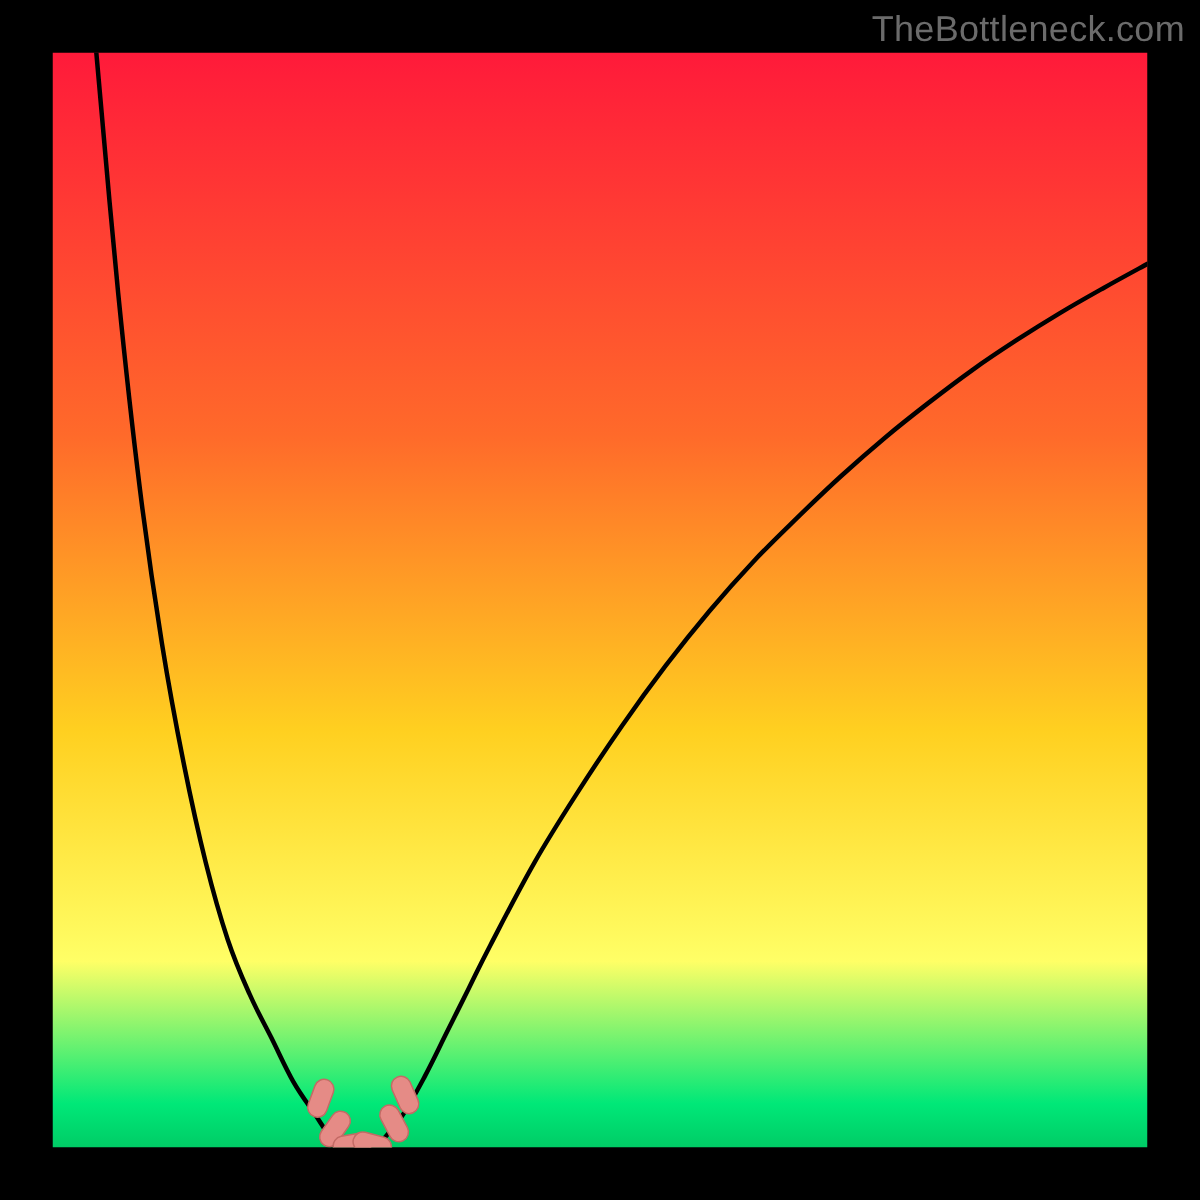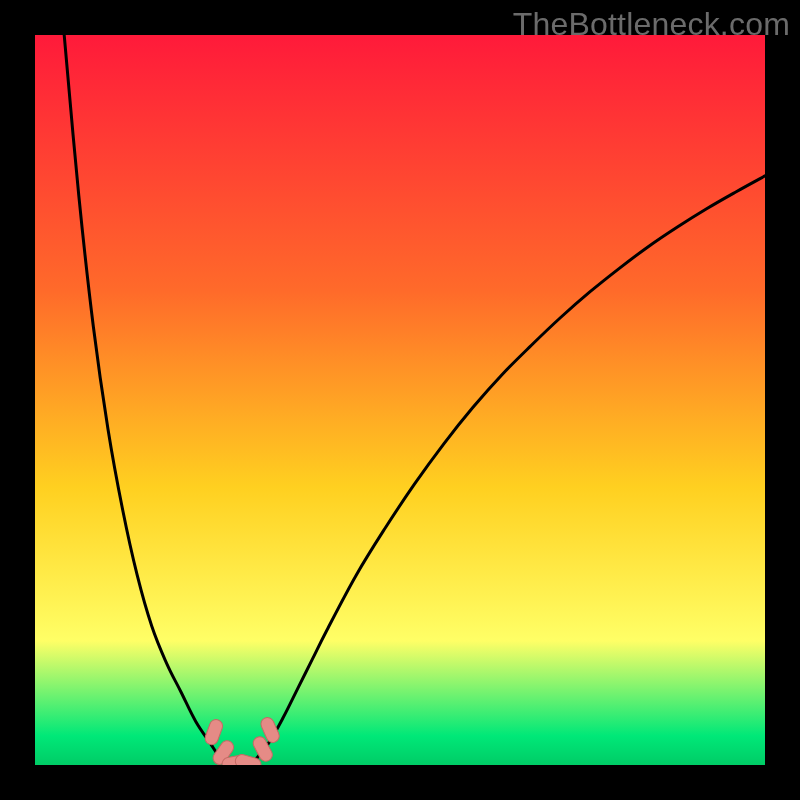--- a/index.html
+++ b/index.html
@@ -24,21 +24,21 @@
     left: 0;
     top: 0;
     width: 730px;
     height: 730px;
   }
   .watermark {
     position: absolute;
     top: 6px;
     right: 10px;
     color: #6b6b6b;
-    font-size: 32px;
+    font-size: 24px;
     font-weight: 500;
     letter-spacing: 0.2px;
   }
   svg { display: block; }
 </style>
 </head>
 <body>
 
 <div class="watermark">TheBottleneck.com</div>
 

